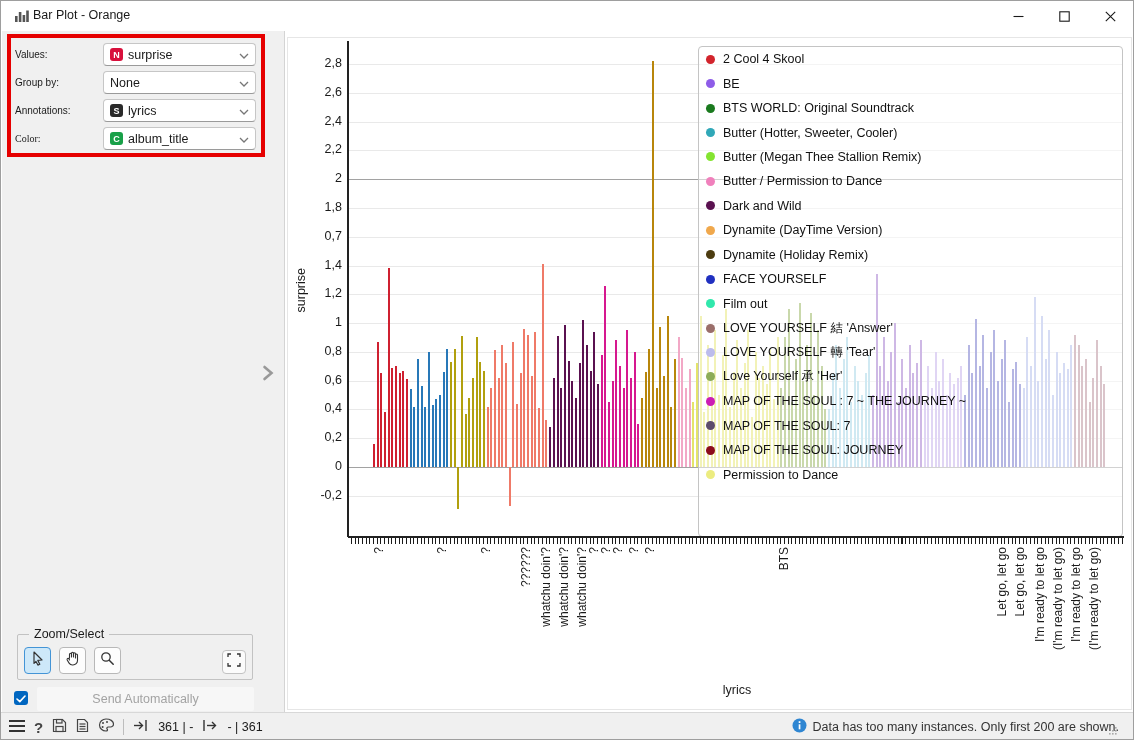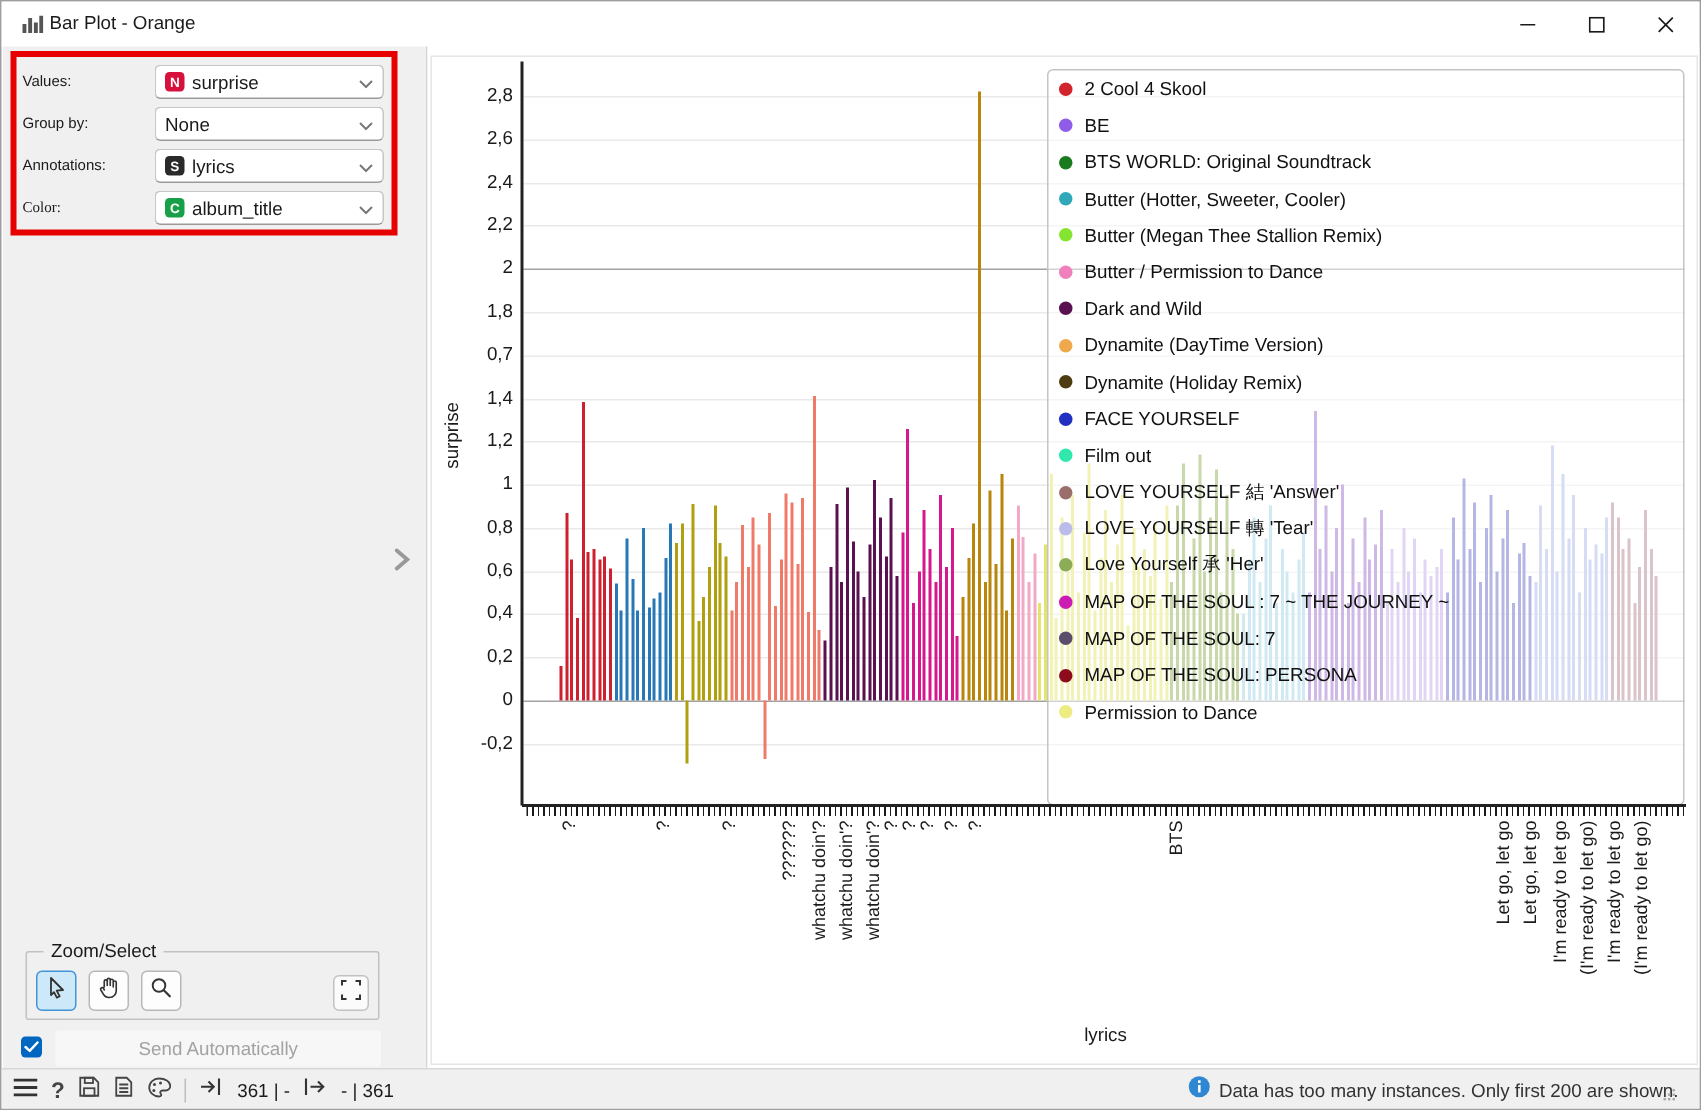--- a/index.html
+++ b/index.html
@@ -471,21 +471,21 @@
       <div class="legend-row" style="height: 24.45px;">
         <span class="legend-dot" style="background: rgb(204, 28, 180);"></span>
         <span class="legend-label">MAP OF THE SOUL : 7 ~ THE JOURNEY ~</span>
       </div>
       <div class="legend-row" style="height: 24.45px;">
         <span class="legend-dot" style="background: rgb(92, 76, 108);"></span>
         <span class="legend-label">MAP OF THE SOUL: 7</span>
       </div>
       <div class="legend-row" style="height: 24.45px;">
         <span class="legend-dot" style="background: rgb(140, 12, 28);"></span>
-        <span class="legend-label">MAP OF THE SOUL: PERSONA</span>
+        <span class="legend-label">MAP OF THE SOUL: JOURNEY</span>
       </div>
       <div class="legend-row" style="height: 24.45px;">
         <span class="legend-dot" style="background: rgb(236, 236, 128);"></span>
         <span class="legend-label">Permission to Dance</span>
       </div>
     </div>
 
   <div id="y-axis-line"></div>
   <div id="x-axis-line"></div>
   <div id="x-ticks-strip"></div>

